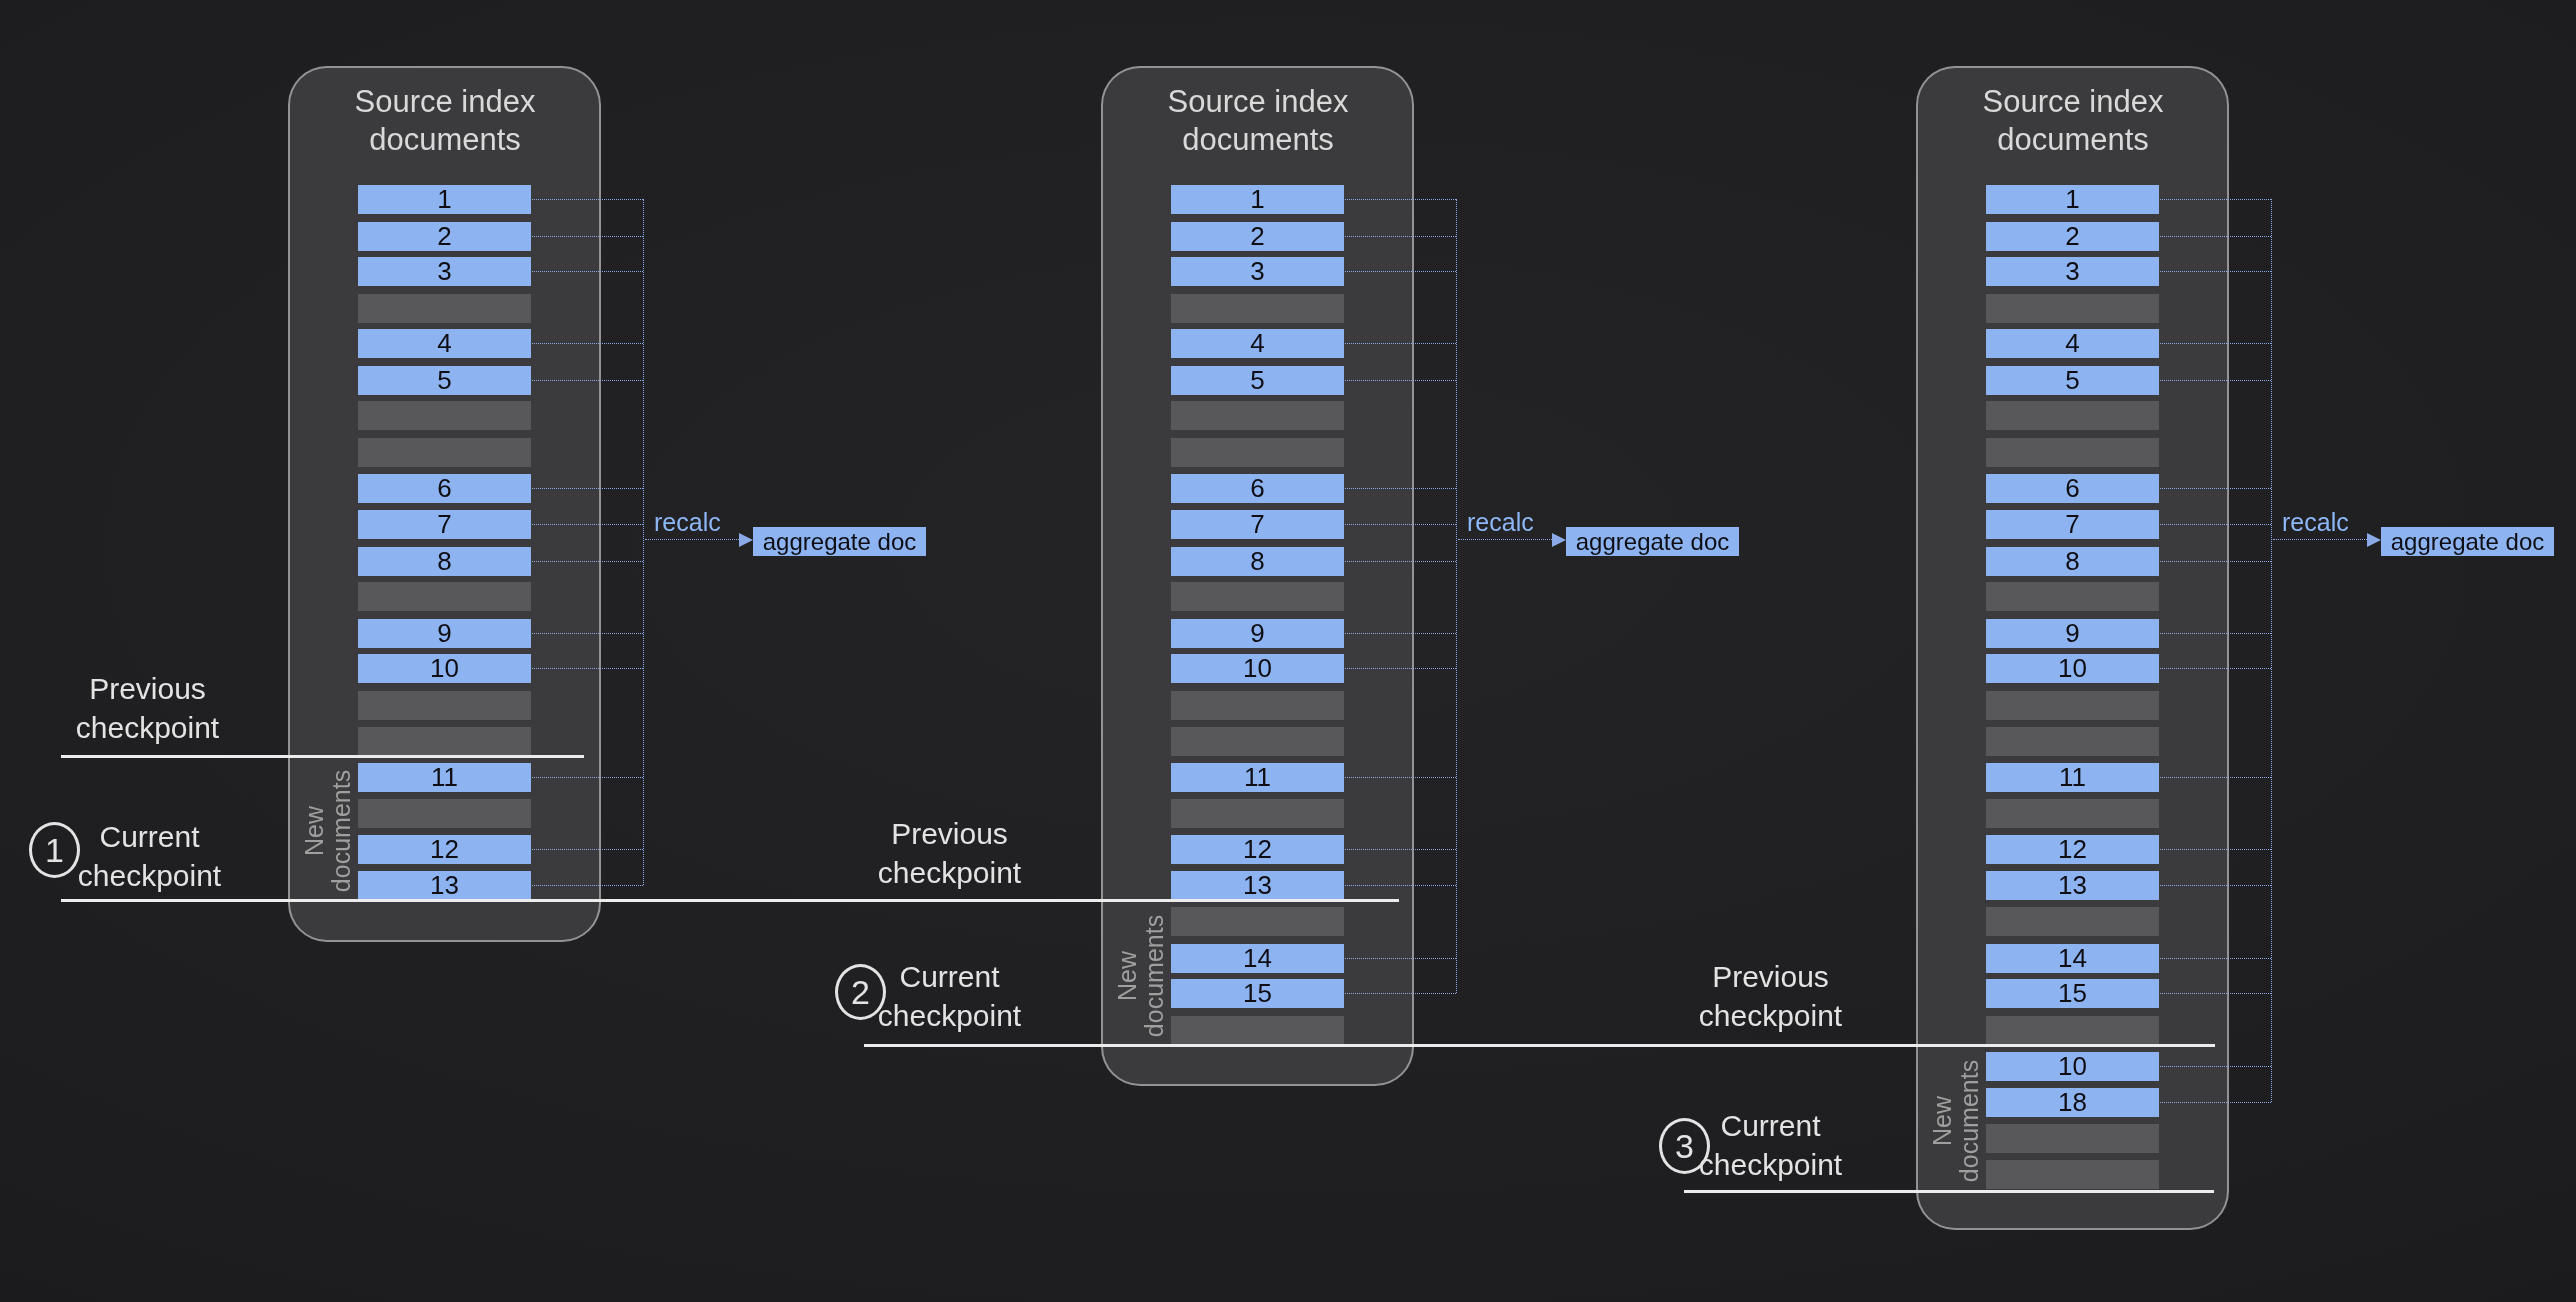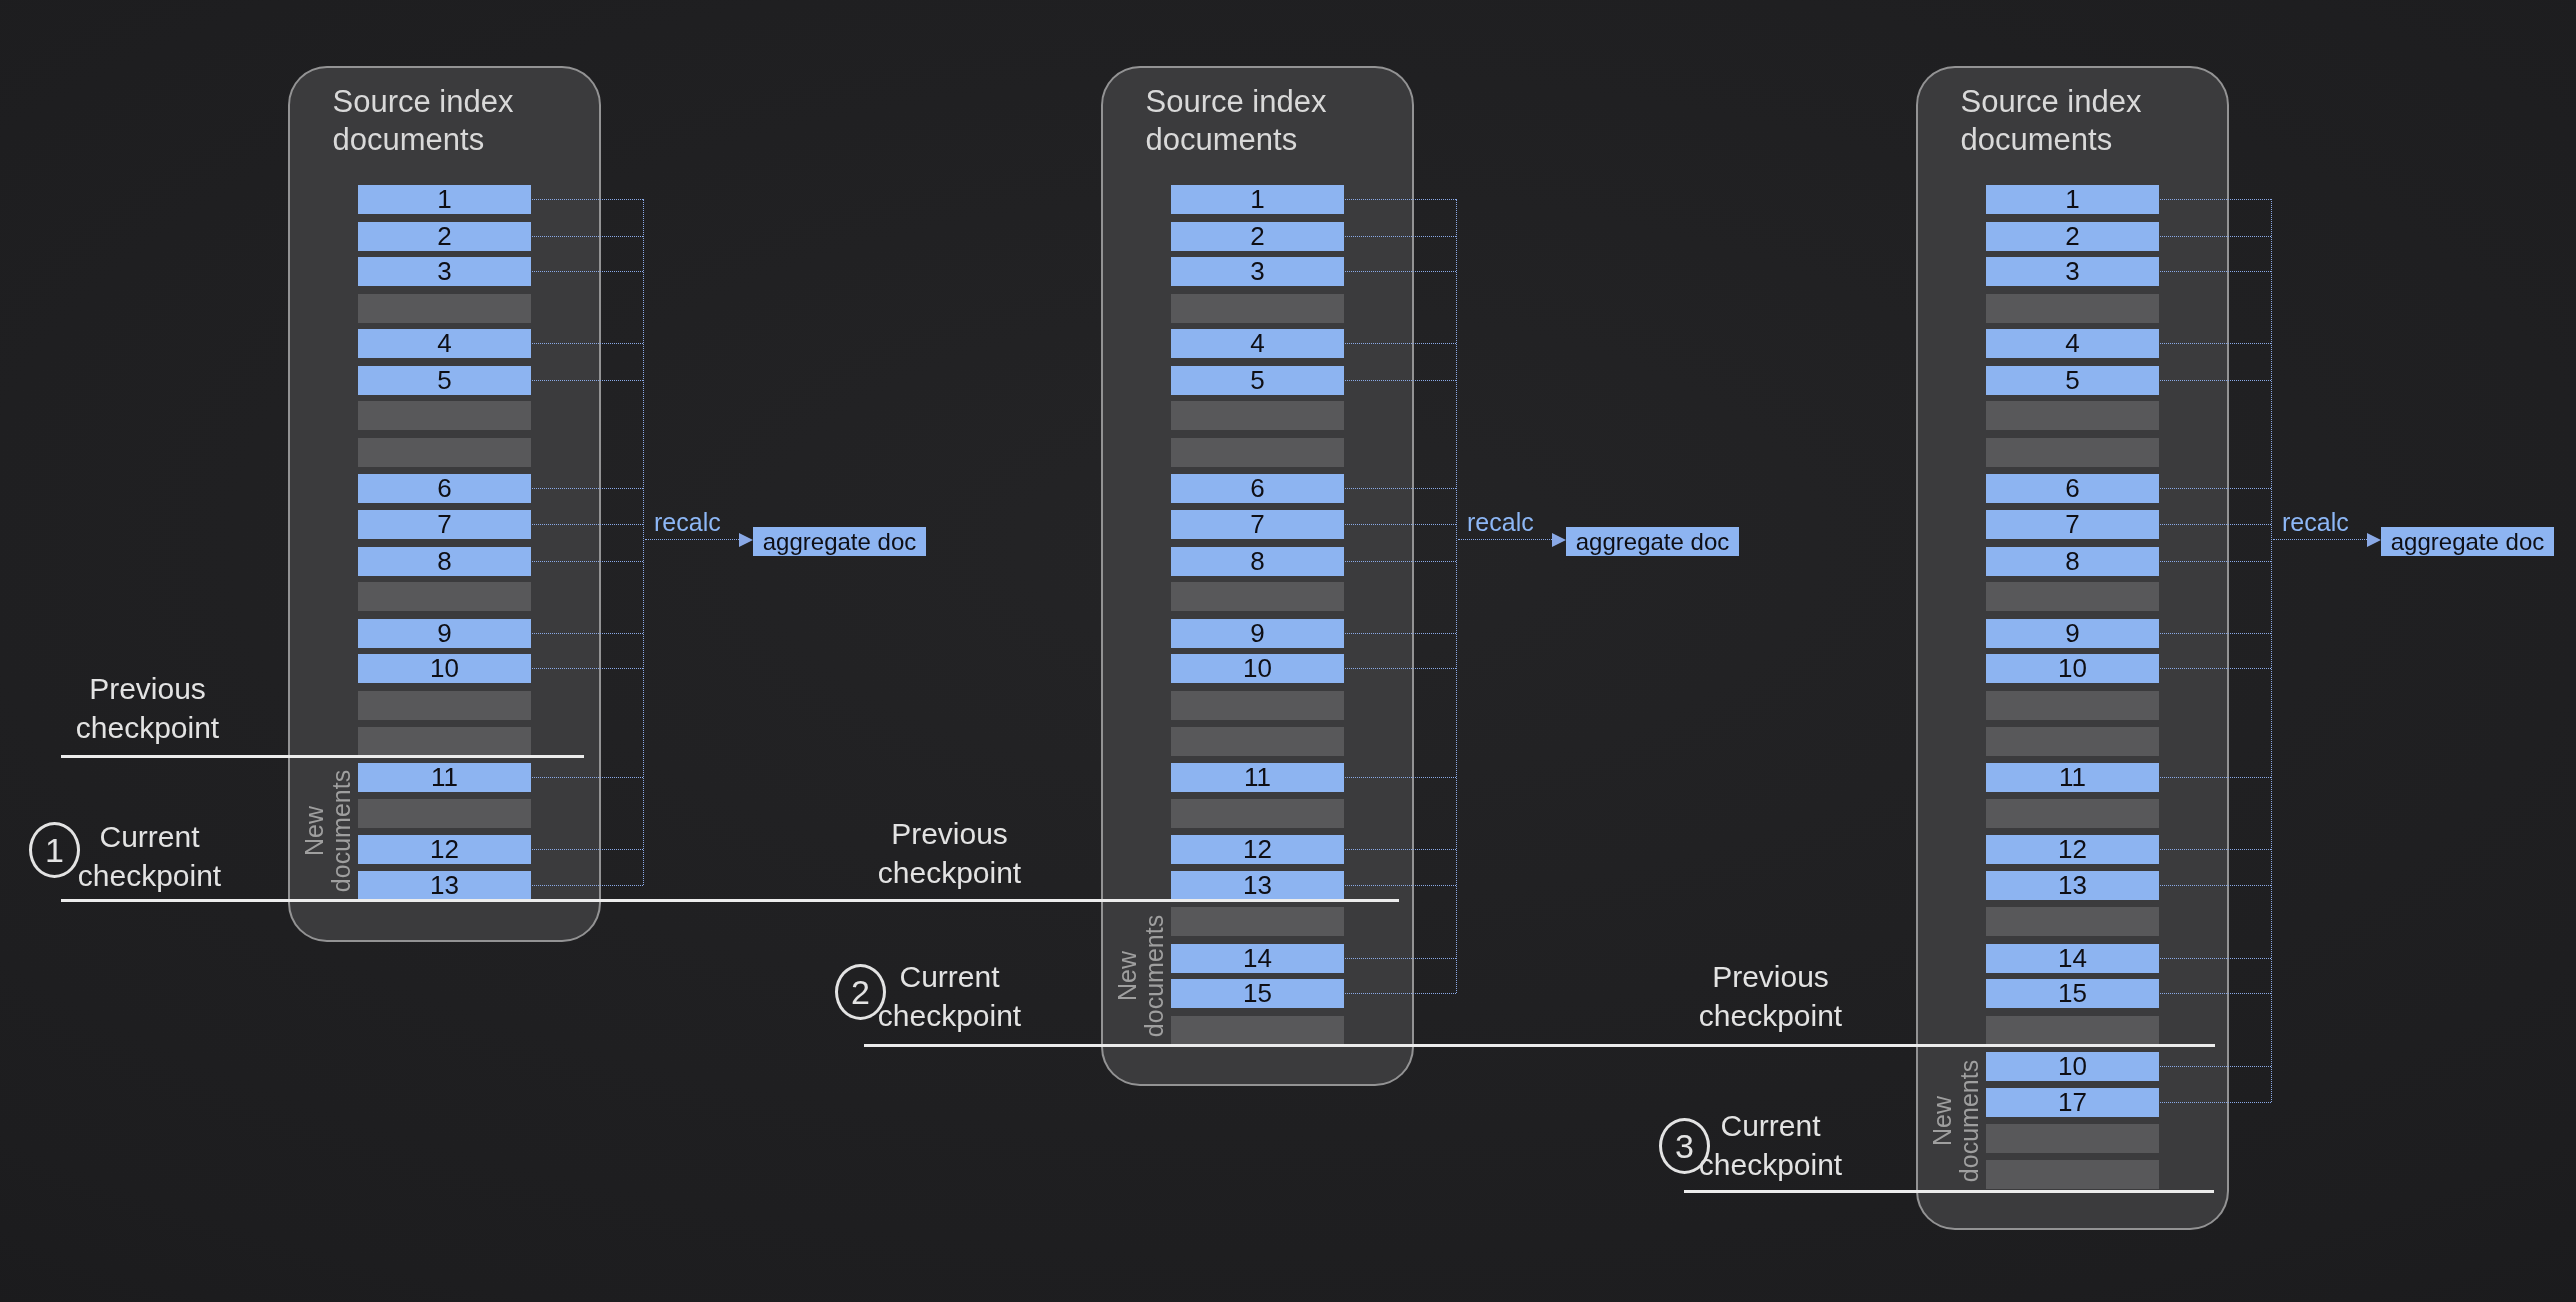--- a/index.html
+++ b/index.html
@@ -7,21 +7,21 @@
     position:relative;width:2576px;height:1302px;overflow:hidden;
     background:radial-gradient(ellipse 130% 115% at 50% 42%, #242426 0%, #1d1d1f 55%, #131315 100%);
     font-family:"Liberation Sans", sans-serif;
   }
   .panel{
     position:absolute;top:66px;width:313px;box-sizing:border-box;
     background:#3b3b3d;border:2.8px solid rgba(220,220,220,0.55);border-radius:39px;
   }
   .panel-title{
     position:absolute;top:15px;left:50%;width:225px;margin-left:-112px;
-    color:#d9d9d9;font-size:31px;line-height:38px;
+    text-align:center;color:#d9d9d9;font-size:31px;line-height:38px;
   }
   .row{position:absolute;left:68px;width:173px;height:29px;}
   .row.blue{background:#8db4f1;color:#0e0e14;font-size:26px;display:flex;align-items:center;justify-content:center;}
   .row.gray{background:#58585a;}
   .connector{position:absolute;left:242px;width:111px;height:0;border-top:1.9px dotted #8aa9e6;}
   .vline{position:absolute;left:353px;width:0;border-left:1.9px dotted #8aa9e6;}
   .recalc{position:absolute;left:364px;top:440px;font-size:25px;color:#8db7f6;}
   .arrow-line{position:absolute;left:355px;top:471px;width:96px;height:0;border-top:1.9px dotted #8aa9e6;}
   .arrow-head{position:absolute;left:449px;top:465px;width:0;height:0;
     border-left:14px solid #8aa9e6;border-top:7.5px solid transparent;border-bottom:7.5px solid transparent;}
@@ -166,21 +166,21 @@
         <div class="row blue" style="top: 803px;">13</div>
         <div class="connector" style="top: 817px;"></div>
         <div class="row gray" style="top: 839px;"></div>
         <div class="row blue" style="top: 876px;">14</div>
         <div class="connector" style="top: 890px;"></div>
         <div class="row blue" style="top: 911px;">15</div>
         <div class="connector" style="top: 925px;"></div>
         <div class="row gray" style="top: 948px;"></div>
         <div class="row blue" style="top: 984px;">10</div>
         <div class="connector" style="top: 998px;"></div>
-        <div class="row blue" style="top: 1020px;">17</div>
+        <div class="row blue" style="top: 1020px;">18</div>
         <div class="connector" style="top: 1034px;"></div>
         <div class="row gray" style="top: 1056px;"></div>
         <div class="row gray" style="top: 1092px;"></div>
         <div class="vline" style="top: 131px; height: 903px;"></div>
         <div class="newdocs" style="left: -33px; top: 1026px;">New documents</div>
         <div class="recalc">recalc</div>
         <div class="arrow-line"></div>
         <div class="arrow-head"></div>
         <div class="aggregate">aggregate doc</div>
       </div>

